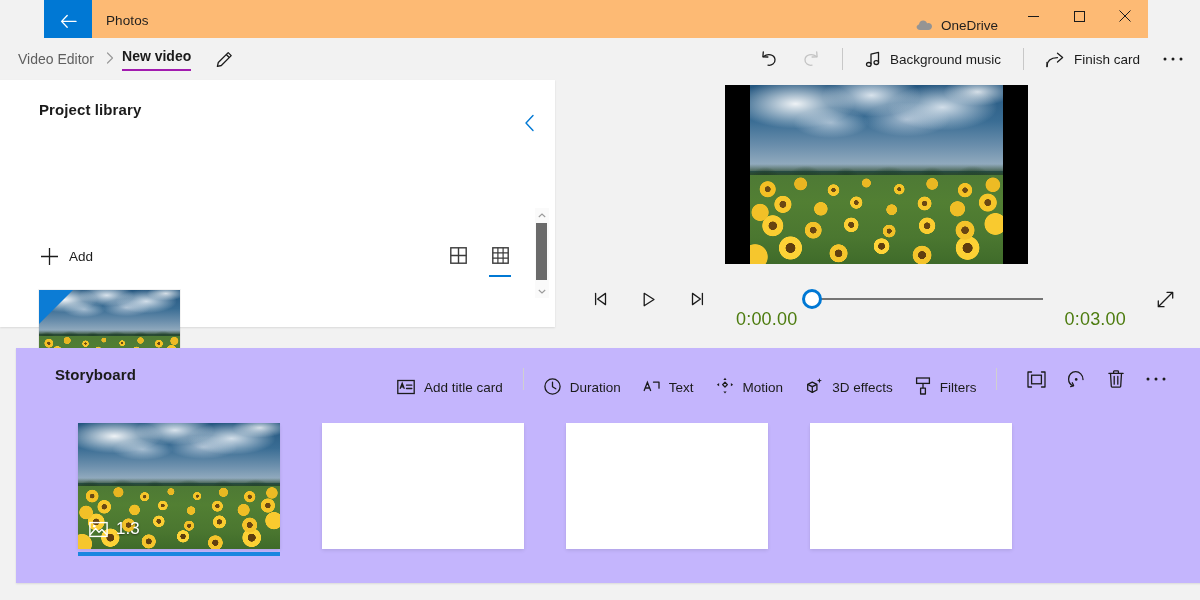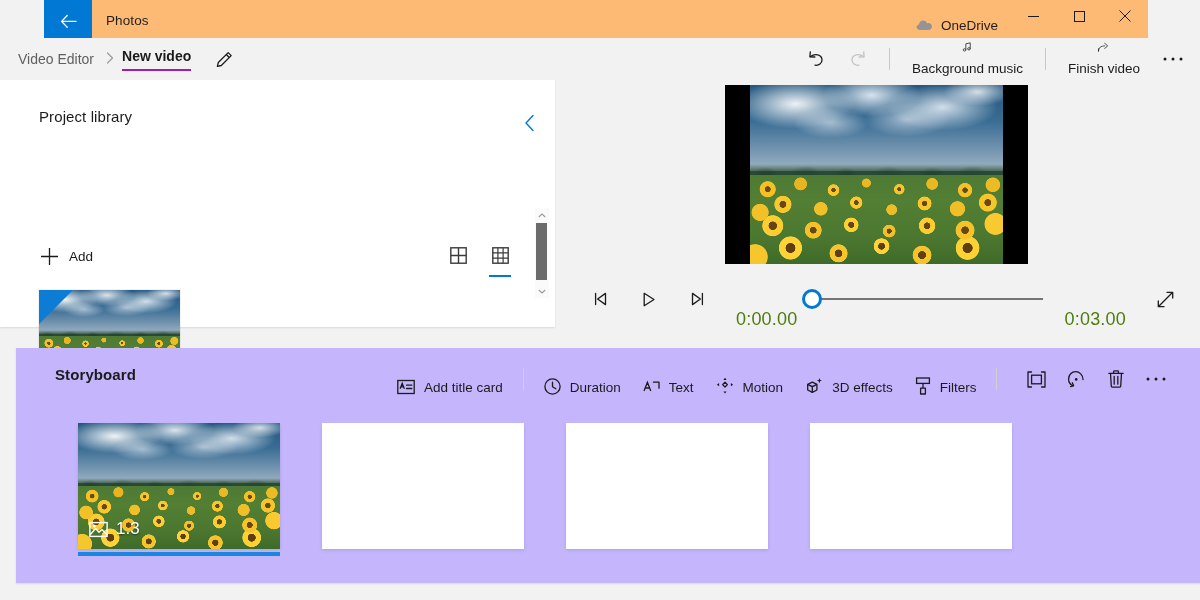--- a/index.html
+++ b/index.html
@@ -70,33 +70,33 @@
     position:absolute; right:6px; top:0; height:42px;
     display:flex; align-items:center; gap:0px;
   }
   .cmd-icon-btn {
     width:42px; height:34px; display:flex; align-items:center; justify-content:center;
     cursor:pointer; border-radius:2px;
   }
   .cmd-btn {
     display:flex; align-items:center; gap:9px;
     height:34px; padding:0 12px; font-size:13.5px; color:#1b1b1b;
-    cursor:pointer; border-radius:2px; white-space:nowrap;flex-direction:column;
+    cursor:pointer; border-radius:2px; white-space:nowrap;
   }
   .cmd-sep { width:1px; height:22px; background:#c8c8c8; margin:0 10px; }
 
   
   .library {
     position:absolute; left:0; top:80px; width:555px; height:247px;
     background:#ffffff;
     box-shadow:0 .6px 1.8px rgba(0,0,0,.10), 0 .3px .9px rgba(0,0,0,.07);
   }
   .library-title {
-    position:absolute; left:39px; top:28px;
-    font-size:15px; font-weight:400; color:#1b1b1b; letter-spacing:.1px;
+    position:absolute; left:39px; top:21px;
+    font-size:15px; font-weight:700; color:#1b1b1b; letter-spacing:.1px;
   }
   .collapse-btn {
     position:absolute; right:12px; top:30px; width:26px; height:26px;
     display:flex; align-items:center; justify-content:center; cursor:pointer;
   }
   .add-btn {
     position:absolute; left:40px; top:162px;
     display:flex; align-items:center; gap:10px;
     font-size:13.5px; color:#1b1b1b; cursor:pointer;
     padding:5px 8px 5px 0;
@@ -384,21 +384,21 @@
 
 
       <div class="cmd-sep"></div>
 
       <div class="cmd-btn">
         <svg width="19" height="17" viewBox="0 0 19 17">
           <path d="M1 15.5 C1 9.5 5.2 6.7 11.5 6.6" class="icon-stroke" stroke-linecap="round"></path>
           <path d="M11.5 2.2 L16.6 6.6 L11.5 11" class="icon-stroke" stroke-linejoin="round" stroke-linecap="round"></path>
           <path d="M1 15.5 L1 11.5" class="icon-stroke" stroke-linecap="round"></path>
         </svg>
-        <span>Finish video</span>
+        <span>Finish card</span>
       </div>
 
       <div class="cmd-icon-btn">
         <svg width="22" height="6" viewBox="0 0 22 6">
           <circle cx="3" cy="3" r="1.5" fill="#1b1b1b"></circle>
           <circle cx="11" cy="3" r="1.5" fill="#1b1b1b"></circle>
           <circle cx="19" cy="3" r="1.5" fill="#1b1b1b"></circle>
         </svg>
       </div>
     </div>

